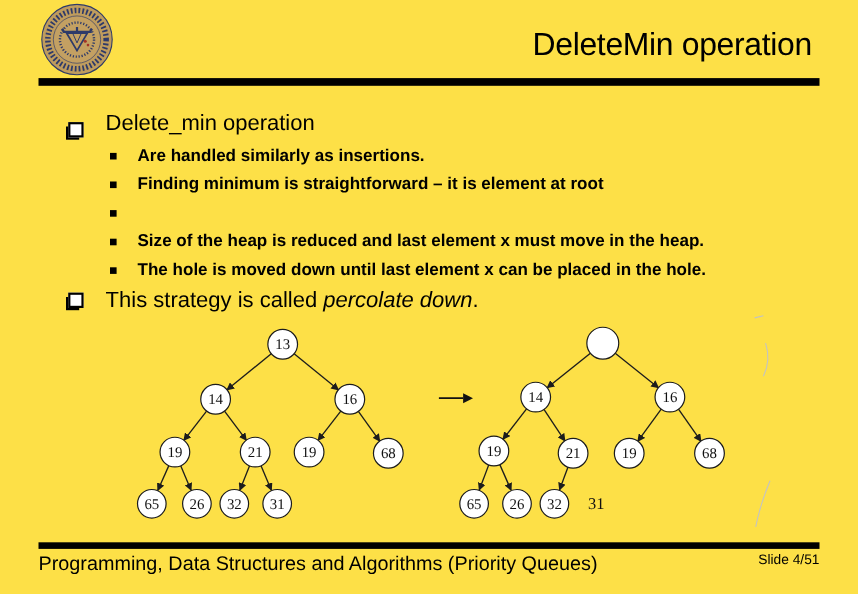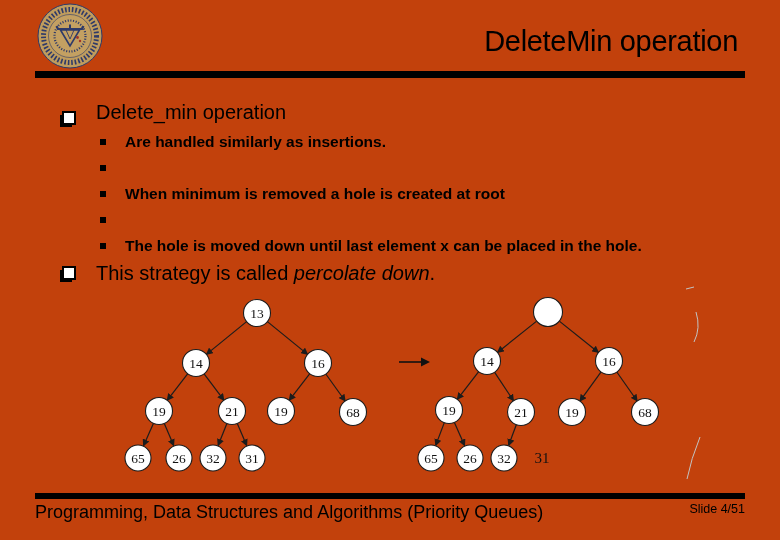--- a/index.html
+++ b/index.html
@@ -1,17 +1,17 @@
 <!DOCTYPE html>
 <html><head>
 <meta charset="utf-8">
 <style>
   html,body{margin:0;padding:0;background:#888;}
   .slide{
-    position:relative;width:780px;height:540px;background:#c2410c;
+    position:relative;width:780px;height:540px;background:#fde047;
     font-family:"Liberation Sans",sans-serif;color:#000;overflow:hidden;
   }
   
   .logo{position:absolute;left:37px;top:3px;width:66px;height:66px;}
   .title{
     position:absolute;top:25px;right:42px;margin:0;
     font-size:29px;font-weight:400;letter-spacing:-0.3px;white-space:nowrap;
   }
   .rule{position:absolute;left:35px;width:710px;background:#000;}
   .rule.header{top:71px;height:7px;}
@@ -67,27 +67,28 @@
     <span>Delete_min operation</span>
   </div>
 
   <ul class="subs">
     <li>
       <span class="mk"></span>
       <span class="txt">Are handled similarly as insertions.</span>
     </li>
     <li>
       <span class="mk"></span>
+      <span class="txt">Finding minimum is straightforward – it is element at root</span>
     </li>
     <li>
       <span class="mk"></span>
-      <span class="txt">When minimum is removed a hole is created at root</span>
     </li>
     <li>
       <span class="mk"></span>
+      <span class="txt">Size of the heap is reduced and last element x must move in the heap.</span>
     </li>
     <li>
       <span class="mk"></span>
       <span class="txt">The hole is moved down until last element x can be placed in the hole.</span>
     </li>
   </ul>
 
   <div class="l1 second">
     <span class="sqbullet"></span>
     <span><span>This strategy is called </span><span class="em">percolate down</span><span>.</span></span>

